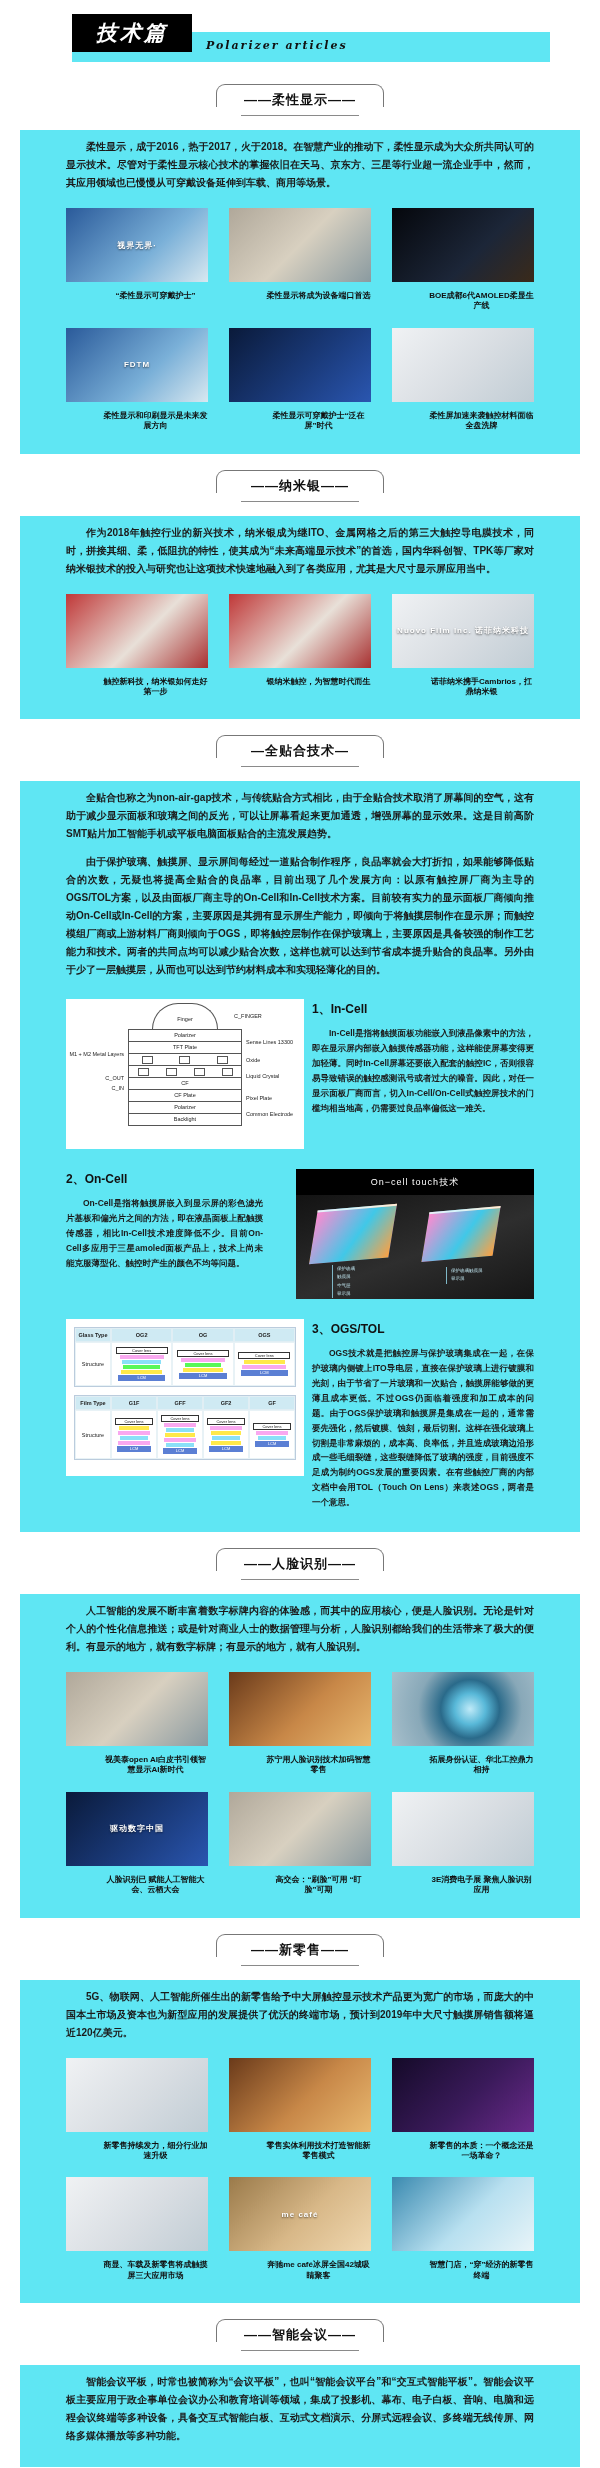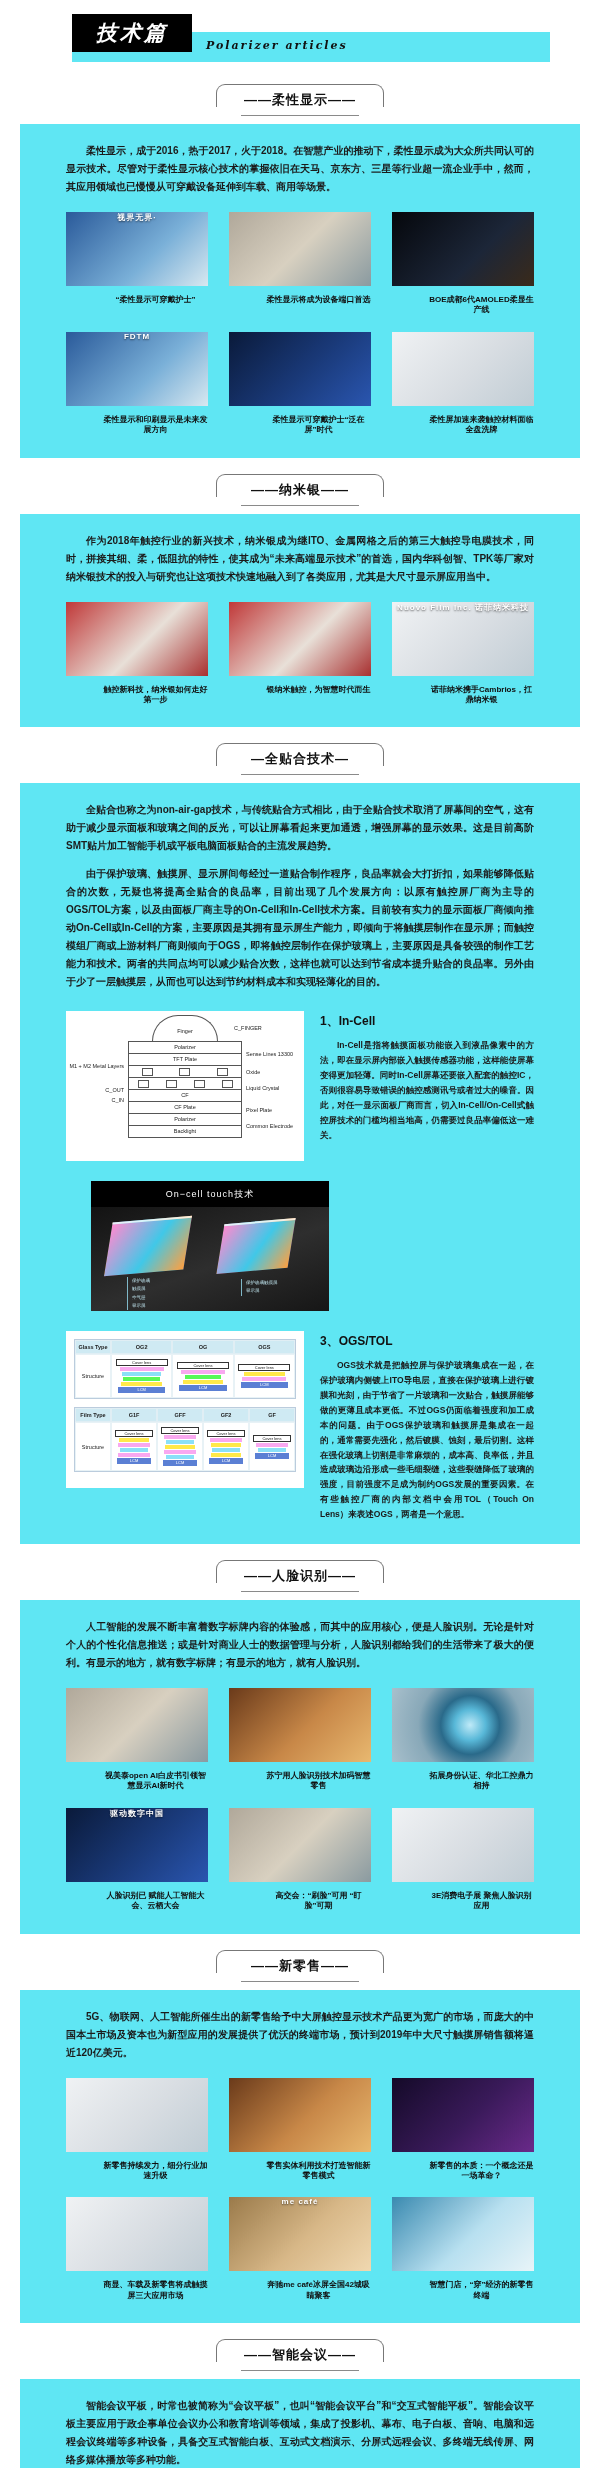--- a/index.html
+++ b/index.html
@@ -9,55 +9,55 @@
   
   .hdr{position:relative;height:58px;margin-top:10px;}
   .hdr-band{position:absolute;left:72px;top:22px;width:478px;height:30px;background:#5fe6f3;}
   .hdr-box{position:absolute;left:72px;top:4px;width:120px;height:38px;background:#000;color:#fff;
            display:flex;align-items:center;justify-content:center;font-size:21px;font-weight:bold;
            font-style:italic;font-family:"DejaVu Serif",serif;letter-spacing:3px;}
   .hdr-sub{position:absolute;left:206px;top:29px;font-style:italic;font-size:11px;letter-spacing:2px;
            font-weight:bold;color:#111;font-family:"DejaVu Serif",serif;}
 
   
-  .sec{width:220px;margin:16px auto 8px;text-align:center;position:relative;padding-top:7px;}
+  .sec{width:220px;margin:16px auto 14px;text-align:center;position:relative;padding-top:7px;}
   .sec-bracket{position:absolute;top:0;left:26px;right:26px;height:22px;border:1px solid #777;
                border-bottom:none;border-radius:9px 9px 0 0;}
   .sec-label{position:relative;font-size:13px;font-weight:bold;color:#111;letter-spacing:1px;}
   .sec-underline{width:118px;border-top:1px solid #8a8a8a;margin:6px auto 0;}
 
   
   .block{width:560px;margin:8px auto 0;background:#5fe6f3;box-sizing:border-box;
-         padding:18px 46px 22px;}
+         padding:8px 46px 22px;}
   .para{font-size:10px;line-height:1.8;font-weight:600;color:#1b1b1b;text-align:justify;
         text-indent:2em;margin:0;}
   .para + .para{margin-top:10px;}
 
   
   .grid{display:flex;gap:21px;margin-top:16px;}
   .card{flex:1;min-width:0;}
-  .photo{height:74px;position:relative;overflow:hidden;display:flex;justify-content:center;}
+  .photo{height:74px;position:relative;overflow:hidden;display:flex;align-items:center;justify-content:center;}
   .overlay{color:#fff;font-size:8px;font-weight:bold;letter-spacing:1px;text-shadow:0 1px 2px rgba(0,0,0,.6);}
   .caption{font-size:8px;font-weight:bold;color:#101010;text-align:center;margin-top:9px;line-height:1.3;margin-left:37px;}
 
   
   [data-tone="blue"]{background:linear-gradient(135deg,#2a5a9a,#7ab0d8 60%,#d8e8f0);}
   [data-tone="gray"]{background:linear-gradient(135deg,#b0a89a,#d8d0c0 50%,#8a9aa0);}
   [data-tone="dark"]{background:linear-gradient(135deg,#05070c,#1c2638 60%,#3a2a1a);}
   [data-tone="navy"]{background:linear-gradient(135deg,#0a1a3a,#1a3a7a 55%,#2a56b0);}
   [data-tone="white"]{background:linear-gradient(135deg,#f0f2f4,#d8dde2 55%,#c0ccd4);}
   [data-tone="red"]{background:linear-gradient(135deg,#c03838,#e8e0d8 55%,#a83030);}
   [data-tone="warm"]{background:linear-gradient(135deg,#6a3a1a,#c88848 55%,#e8b870);}
   [data-tone="purple"]{background:linear-gradient(135deg,#140a28,#3a1a5a 55%,#6a2a8a);}
   [data-tone="wood"]{background:linear-gradient(135deg,#9a7a4a,#d8b888 55%,#f0d8b0);}
   [data-tone="teal"]{background:linear-gradient(135deg,#3a8ab0,#b8e0f0 55%,#e8f4f8);}
   [data-tone="eye"]{background:radial-gradient(circle at 55% 50%,#bfeaf8 0%,#58b8d8 18%,#2a6a8a 34%,#88a8b8 60%,#a8c0cc 100%);}
 
   
-  .lam-row{display:flex;gap:16px;margin-top:20px;align-items:flex-start;}
+  .lam-row{display:flex;gap:8px;margin-top:20px;align-items:flex-start;}
   .lam-text{flex:1;min-width:0;}
   .lam-h{font-size:12px;font-weight:bold;margin:2px 0 8px;color:#111;}
   .lam-p{font-size:8.5px;line-height:1.75;font-weight:600;color:#1b1b1b;text-align:justify;text-indent:2em;margin:0;}
   .panel-white{background:#fff;width:238px;box-sizing:border-box;position:relative;flex:none;}
 
   
   .ic{height:150px;padding:4px;font-size:5.5px;color:#222;}
   .ic-finger{position:absolute;left:86px;top:4px;width:66px;height:26px;border:1px solid #555;border-bottom:none;
              border-radius:33px 33px 0 0;text-align:center;padding-top:12px;box-sizing:border-box;background:#fff;}
   .ic-stack{position:absolute;left:62px;top:30px;width:114px;}
@@ -227,20 +227,24 @@
         <div class="ic-r" style="top:96px;">Pixel Plate</div>
         <div class="ic-r" style="top:112px;">Common Electrode</div>
       </div>
       <div class="lam-text">
         <div class="lam-h">1、In-Cell</div>
         <p class="lam-p">In-Cell是指将触摸面板功能嵌入到液晶像素中的方法，即在显示屏内部嵌入触摸传感器功能，这样能使屏幕变得更加轻薄。同时In-Cell屏幕还要嵌入配套的触控IC，否则很容易导致错误的触控感测讯号或者过大的噪音。因此，对任一显示面板厂商而言，切入In-Cell/On-Cell式触控屏技术的门槛均相当地高，仍需要过良品率偏低这一难关。</p>
       </div>
     </div>
 
     <div class="lam-row">
+      <div class="lam-text">
+        <div class="lam-h">2、On-Cell</div>
+        <p class="lam-p">On-Cell是指将触摸屏嵌入到显示屏的彩色滤光片基板和偏光片之间的方法，即在液晶面板上配触摸传感器，相比In-Cell技术难度降低不少。目前On-Cell多应用于三星amoled面板产品上，技术上尚未能克服薄型化、触控时产生的颜色不均等问题。</p>
+      </div>
       <div class="oncell">
         <div class="oncell-banner">On−cell touch技术</div>
         <div class="oncell-body">
           <div class="chip c1"></div>
           <div class="chip c2"></div>
           <div class="chip-labels l1">
             <span>保护玻璃</span>
             <span>触摸屏</span>
             <span>空气层</span>
             <span>显示屏</span>

